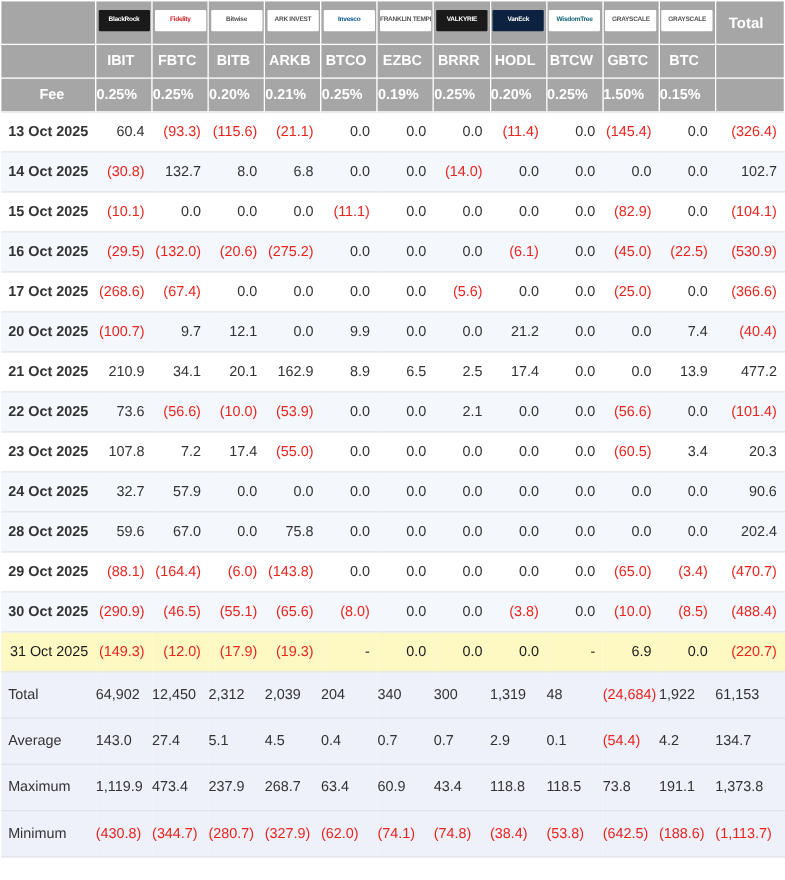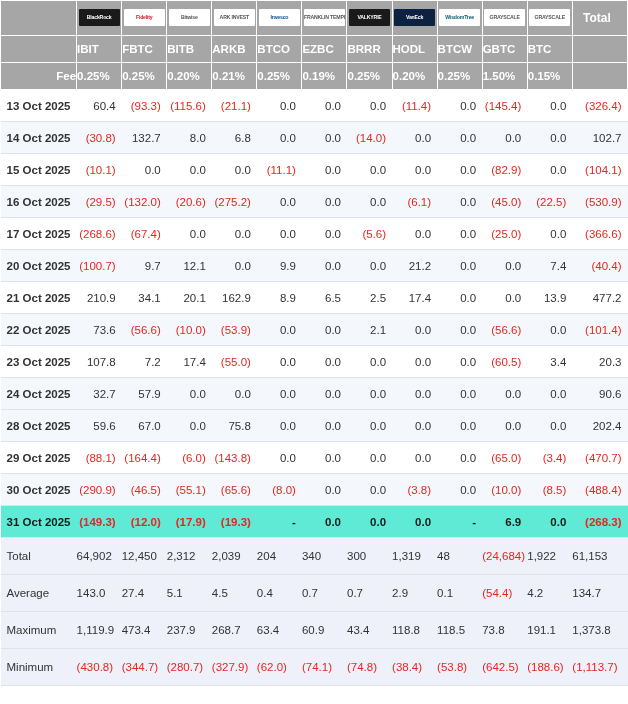--- a/index.html
+++ b/index.html
@@ -72,66 +72,66 @@
   }
 
   
   tr.ticker-row td {
     height: 26px;
     background: #a6a6a6;
     border: 1px solid #ffffff;
     color: #ffffff;
     font-weight: bold;
     font-size: 11.5px;
-    text-align: left;
+    text-align: center;
     padding-right: 5px !important;
     vertical-align: middle;
   }
   tr.ticker-row td.blank-cell { background: #a6a6a6; }
 
   
   tr.fee-row td {
     height: 26px;
     background: #a6a6a6;
     border: 1px solid #ffffff;
     color: #ffffff;
     font-weight: bold;
     font-size: 11.5px;
     padding-right: 5px !important;
     vertical-align: middle;
   }
   tr.fee-row td.fee-label {
-    text-align: right;
+    text-align: center;
     padding-left: 6px !important;
     padding-right: 0 !important;
   }
 
   
   tr.data-row td {
     height: 31px;
     border-bottom: 1px solid #dfe3e8;
     font-size: 11.5px;
     text-align: right;
     padding-right: 6px;
     vertical-align: middle;
     color: #333333;
   }
   tr.data-row td.date-cell {
-    text-align: center;
+    text-align: right;
     padding-left: 6px;
     font-weight: bold;
     color: #333333;
   }
   tr.data-row td.total-cell { font-weight: normal; }
   tr.data-row.alt td { background: #f4f7fb; }
   tr.data-row td.neg { color: #e8251f; }
   tr.data-row.highlight td {
-    background: #5eead4;
+    background: #fef9c3;
     color: #1a1a1a;
-    font-weight: bold;
+    font-weight: normal;
   }
   tr.data-row.highlight td.neg { color: #e8251f; }
 
   
   tr.summary-row td {
     height: 36px;
     background: #eef0fa;
     border-bottom: 1px solid #dfe3e8;
     font-size: 11.5px;
     text-align: left;
@@ -414,21 +414,21 @@
         <td class="neg">(12.0)</td>
         <td class="neg">(17.9)</td>
         <td class="neg">(19.3)</td>
         <td>-</td>
         <td>0.0</td>
         <td>0.0</td>
         <td>0.0</td>
         <td>-</td>
         <td>6.9</td>
         <td>0.0</td>
-        <td class="total-cell neg">(268.3)</td>
+        <td class="total-cell neg">(220.7)</td>
       </tr>
       <tr class="summary-row">
         <td class="label-cell">Total</td>
         <td><span class="wrapnum">64,902</span></td>
         <td><span class="wrapnum">12,450</span></td>
         <td><span class="wrapnum">2,312</span></td>
         <td><span class="wrapnum">2,039</span></td>
         <td><span class="wrapnum">204</span></td>
         <td><span class="wrapnum">340</span></td>
         <td><span class="wrapnum">300</span></td>

